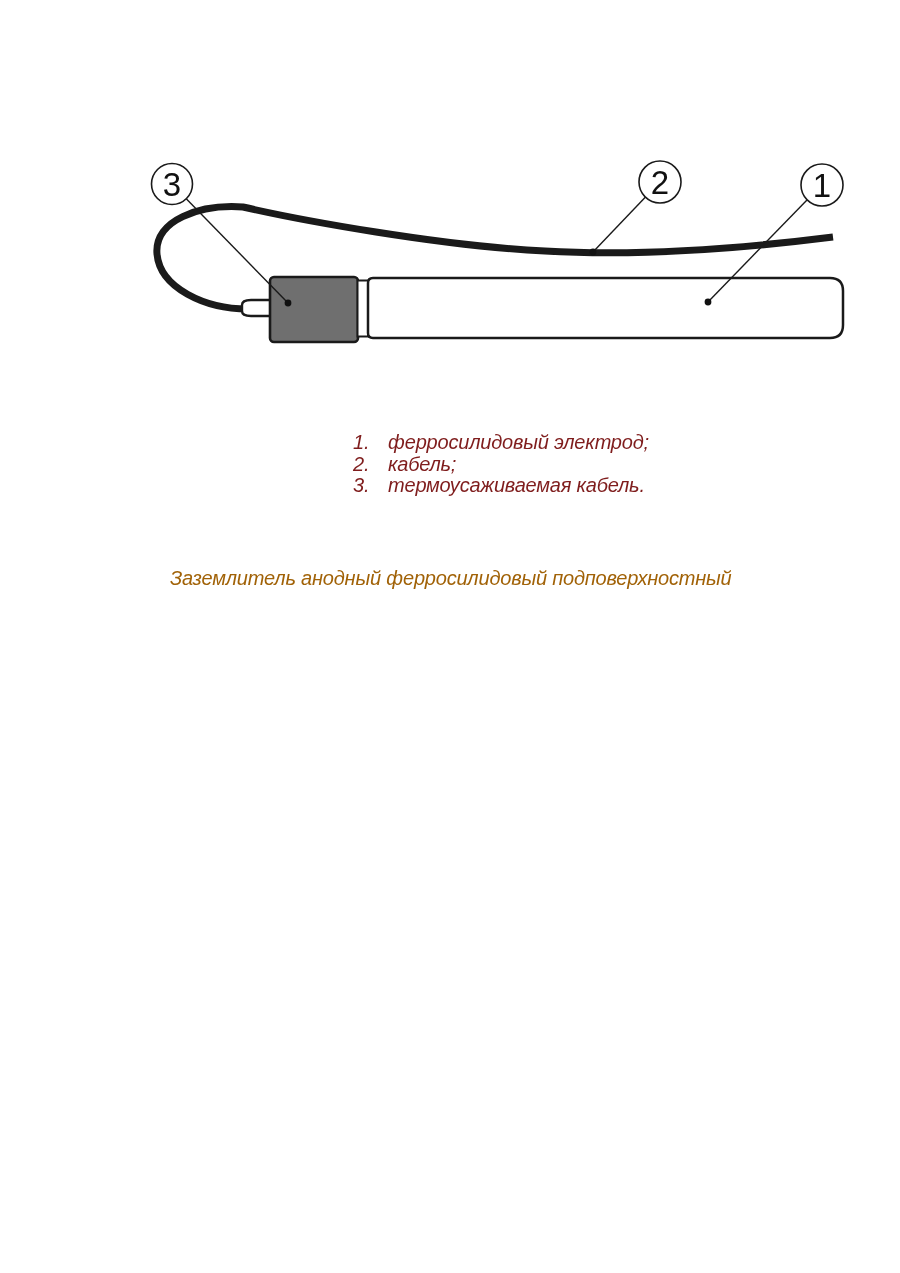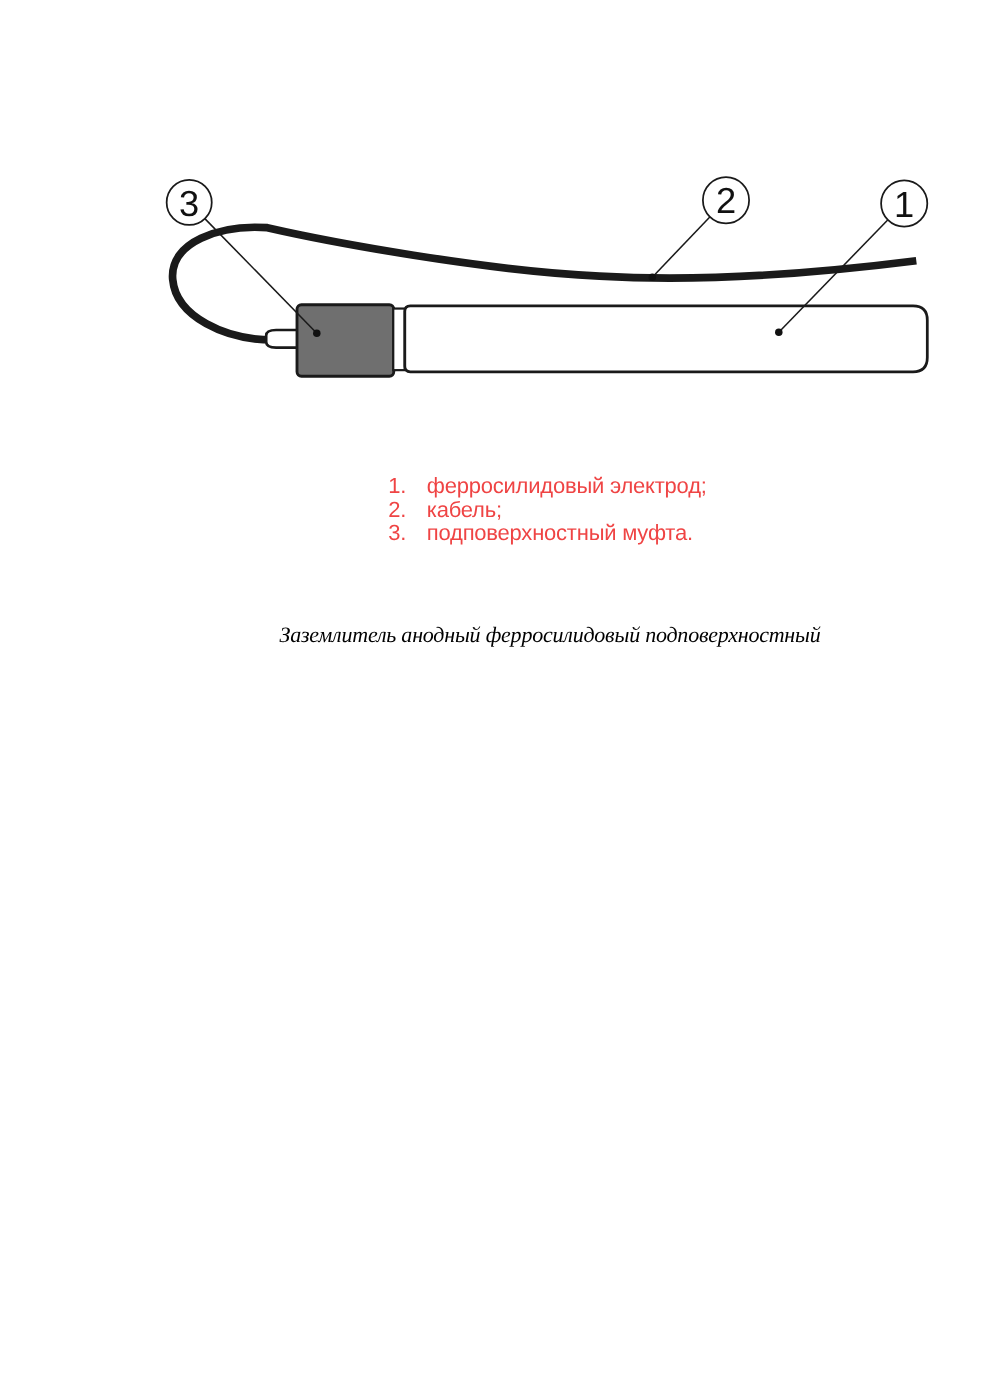--- a/index.html
+++ b/index.html
@@ -13,38 +13,38 @@
     font-family:"Liberation Sans", sans-serif;
   }
   .diagram-svg{
     position:absolute;
     left:0;top:0;
     width:900px;height:400px;
   }
   .legend{
     position:absolute;
     left:353px;top:432px;
+    font-style:italic;
     font-size:20px;
     line-height:21.5px;
-    color:#ef4444;
+    color:#7f1d1d;
     letter-spacing:-0.2px;
   }
   .legend-row{white-space:nowrap;}
   .legend-num{display:inline-block;width:35px;}
   .caption{
     position:absolute;
     left:170px;top:565px;
     width:660px;
-    text-align:center;
+    text-align:left;
     font-style:italic;
     font-size:20px;
     line-height:26px;
-    color:#000000;
+    color:#a16207;
     letter-spacing:-0.2px;
-    font-family:Liberation Serif, serif;
   }
   .caption-line{white-space:nowrap;}
   .callout-digit{
     font-family:"Liberation Sans", sans-serif;
     font-size:33px;
     fill:#111111;
   }
 </style>
 </head>
 <body>
@@ -100,21 +100,21 @@
   </svg>
 
   <div class="legend">
     <div class="legend-row">
       <span class="legend-num">1.</span><span>ферросилидовый электрод;</span>
     </div>
     <div class="legend-row">
       <span class="legend-num">2.</span><span>кабель;</span>
     </div>
     <div class="legend-row">
-      <span class="legend-num">3.</span><span>подповерхностный муфта.</span>
+      <span class="legend-num">3.</span><span>термоусаживаемая кабель.</span>
     </div>
   </div>
 
   <div class="caption">
     <div class="caption-line">Заземлитель анодный ферросилидовый подповерхностный</div>
   </div>
 
 </div>
 
 </body></html>

